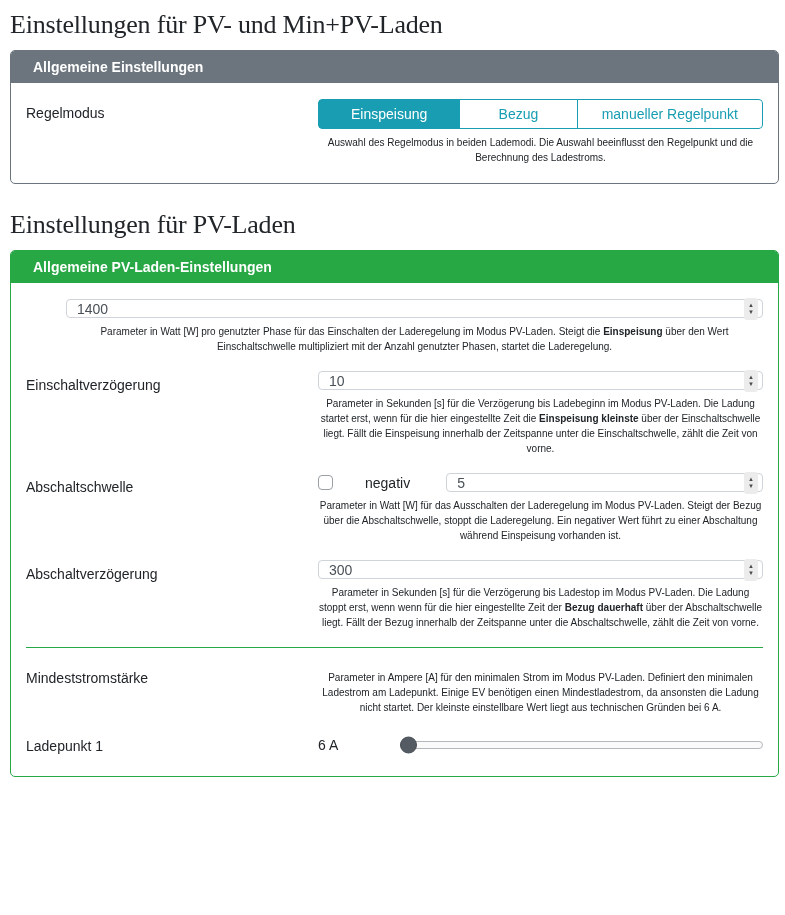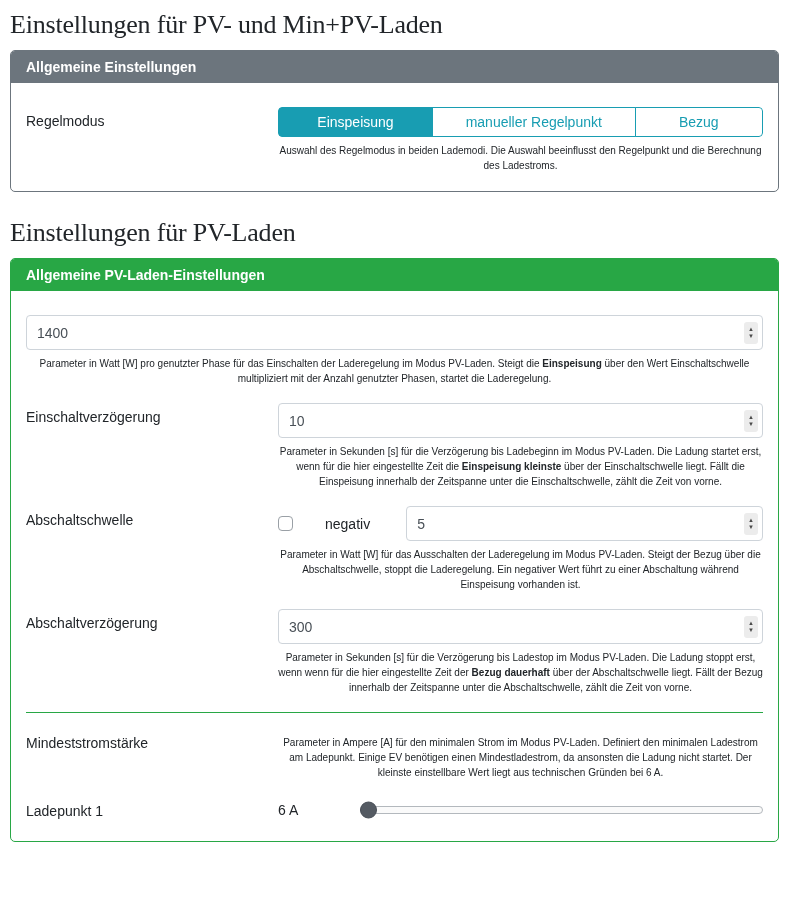--- a/index.html
+++ b/index.html
@@ -14,51 +14,51 @@
   h1.page-title {
     font-size: 26px; font-weight: 400; letter-spacing: -0.2px;
     color: #212529; margin: 4px 0 10px 0; font-family: Liberation Serif, serif;
   }
   h1.second { margin-top: 26px; }
 
   .card { border: 1px solid #6c757d; border-radius: 5px; margin-bottom: 14px; background:#fff; }
   .card.success { border-color: #28a745; }
   .card-header {
     color: #fff; font-size: 14px; font-weight: 700;
-    padding: 8px 15px; border-radius: 4px 4px 0 0;
+    padding: 8px 22px; border-radius: 4px 4px 0 0;
   }
   .card-header.gray { background: #6c757d; }
   .card-header.green { background: #28a745; }
-  .card-body { padding: 24px 15px 14px 15px; }
+  .card-body { padding: 16px 15px 14px 15px; }
 
   .form-row { display: flex; align-items: flex-start; margin-bottom: 17px; }
   .form-row:last-child { margin-bottom: 4px; }
   .row-label { flex: 0 0 252px; font-size: 14px; color: #212529; padding-top: 6px; }
-  .row-control { flex: 1 1 auto; min-width: 0; }
+  .row-control { flex: 1 1 auto; min-width: 0; margin-left: 40px; }
 
   .btn-group { display: flex; width: 100%; border-radius: 4px; overflow: hidden; }
   .btn {
     border: 1px solid #189db2; background: #fff; color: #189db2;
     font-size: 14px; font-family: inherit; padding: 5px 8px; text-align: center;
     cursor: pointer; line-height: 1.3;
   }
   .btn + .btn { margin-left: -1px; }
   .btn:first-child { border-radius: 4px 0 0 4px; }
   .btn:last-child { border-radius: 0 4px 4px 0; }
   .btn.active { background: #189db2; color: #fff; }
   .btn.w-ein { flex: 155 0 0; }
   .btn.w-bez { flex: 125 0 0; }
   .btn.w-man { flex: 210 0 0; }
 
   .help { font-size: 10px; line-height: 1.5; color: #212529; margin-top: 6px; text-align: center; }
   .help strong { font-weight: 700; }
 
   .num-wrap { position: relative; width: 100%; }
   .num-input {
-    width: 100%; height: 35px; border: 1px solid #ced4da; border-radius: 4px;
+    width: 100%; height: 19px; border: 1px solid #ced4da; border-radius: 4px;
     font-size: 14px; font-family: inherit; color: #495057; padding: 0 26px 0 10px;
     background: #fff;
   }
   .spinner {
     position: absolute; right: 5px; top: 50%; transform: translateY(-50%);
     width: 14px; height: 22px; background: #ececec; border-radius: 3px;
     display: flex; flex-direction: column; align-items: center; justify-content: center;
     cursor: pointer;
   }
   .spinner span { font-size: 6px; line-height: 7px; color: #4a4a4a; }
@@ -93,22 +93,22 @@
   <h1 class="page-title">Einstellungen für PV- und Min+PV-Laden</h1>
 
   <div class="card">
     <div class="card-header gray">Allgemeine Einstellungen</div>
     <div class="card-body">
       <div class="form-row">
         <div class="row-label">Regelmodus</div>
         <div class="row-control">
           <div class="btn-group">
             <button class="btn w-ein active">Einspeisung</button>
+            <button class="btn w-bez">Bezug</button>
             <button class="btn w-man">manueller Regelpunkt</button>
-            <button class="btn w-bez">Bezug</button>
           </div>
           <div class="help">Auswahl des Regelmodus in beiden Lademodi. Die Auswahl beeinflusst den Regelpunkt und die Berechnung des Ladestroms.</div>
         </div>
       </div>
     </div>
   </div>
 
   <h1 class="page-title second">Einstellungen für PV-Laden</h1>
 
   <div class="card success">

